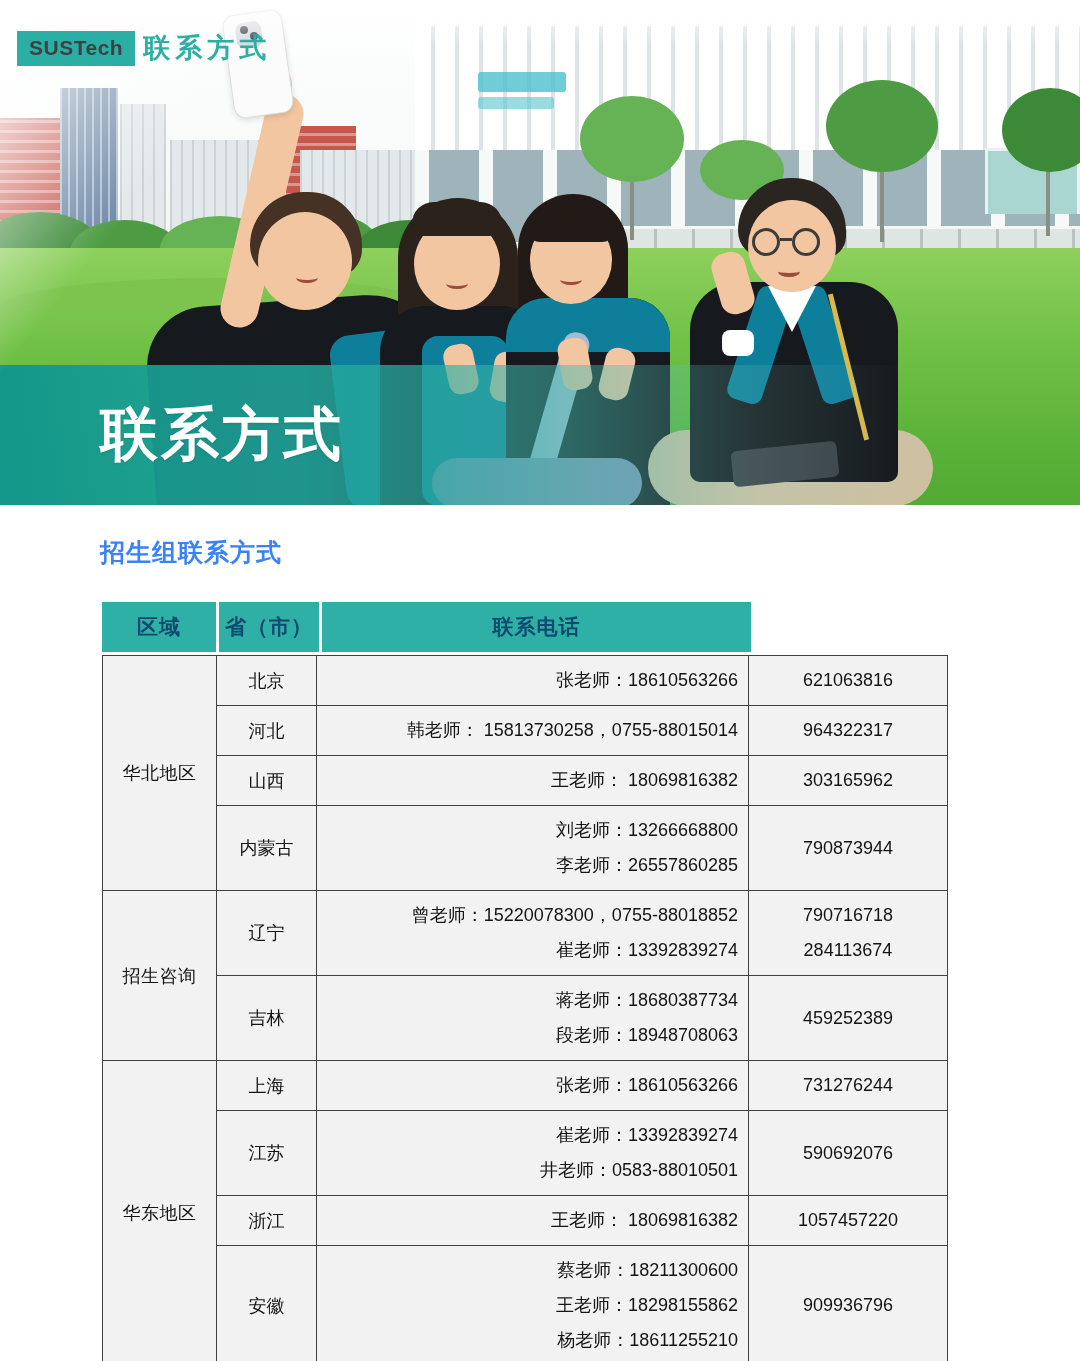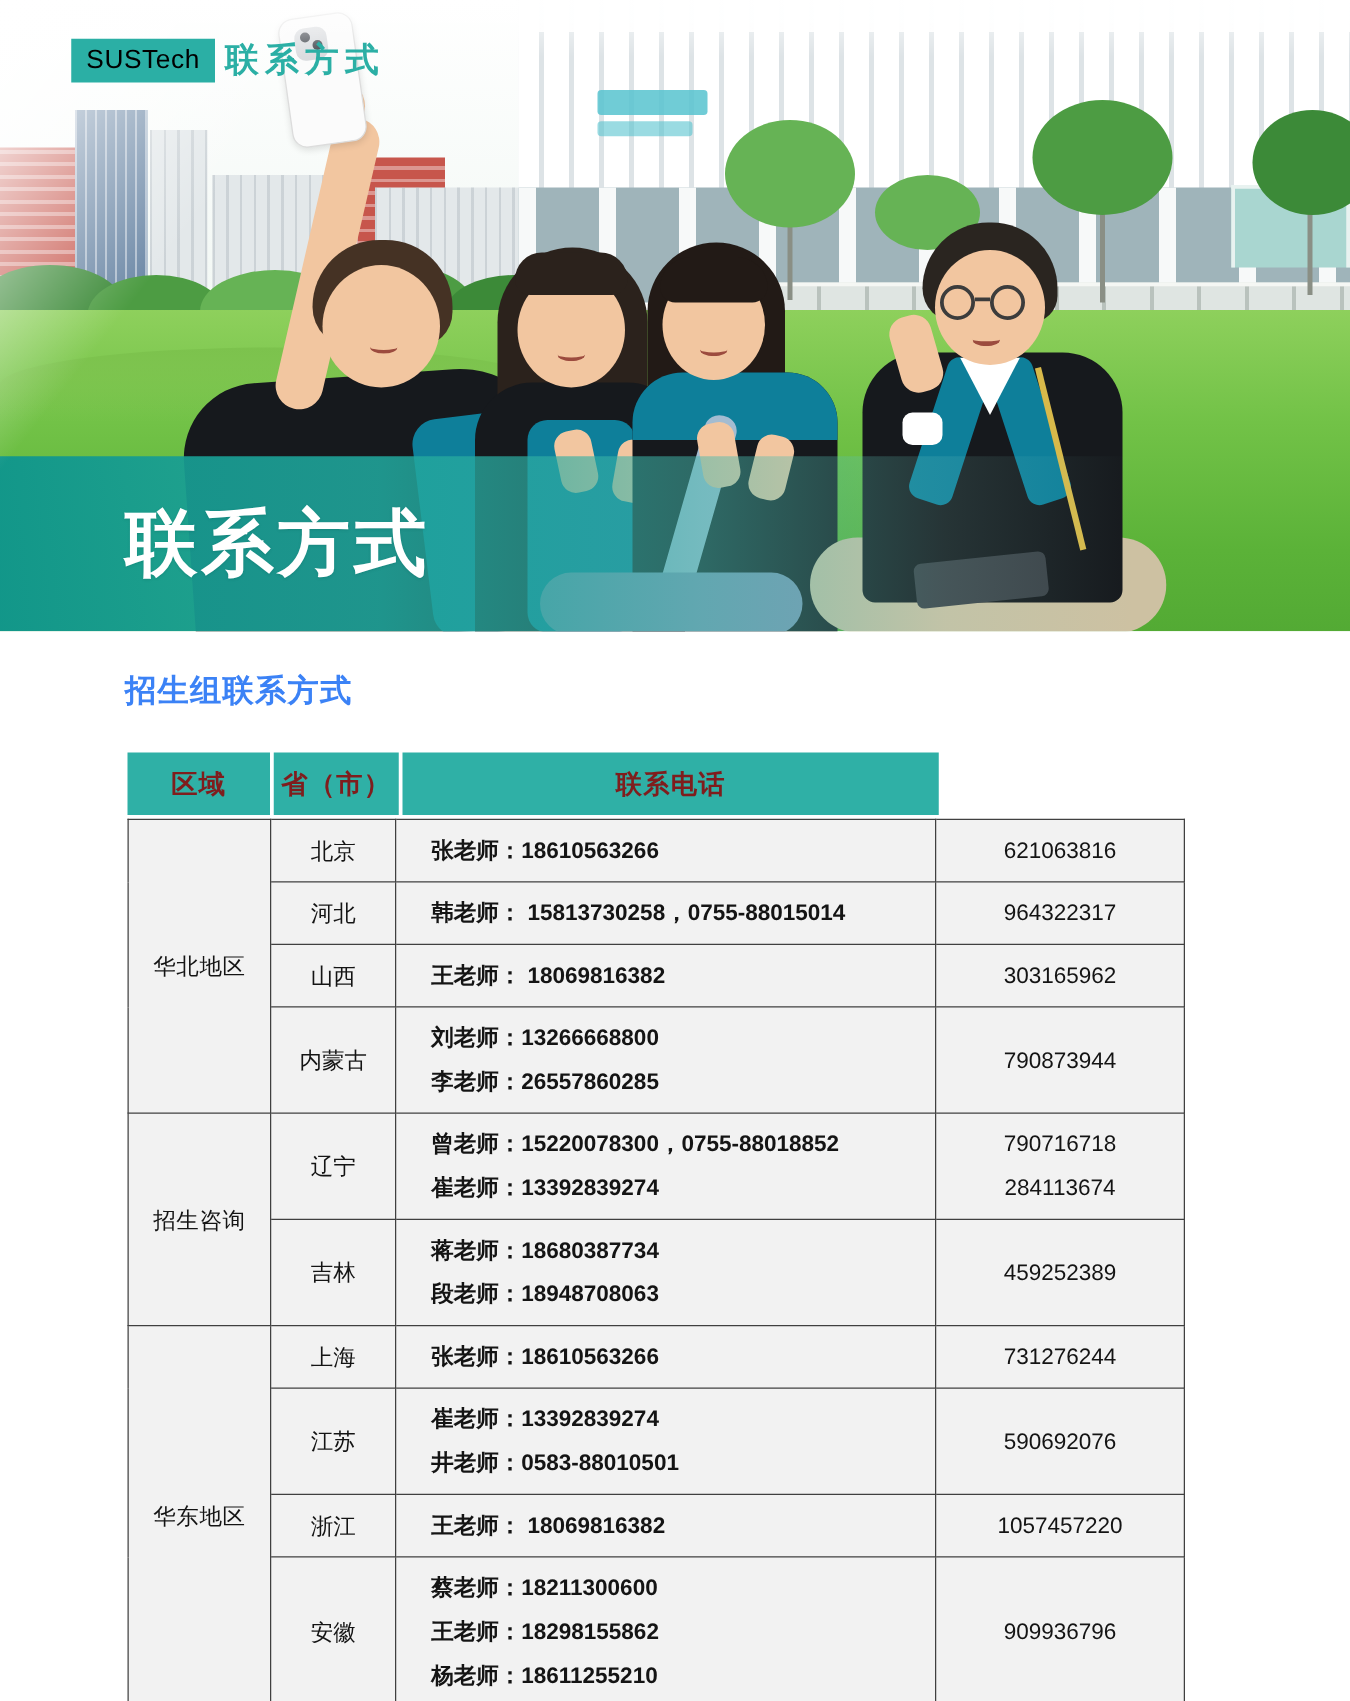--- a/index.html
+++ b/index.html
@@ -76,42 +76,42 @@
     margin-left:100px; color:#ffffff; font-size:58px; font-weight:700;
     letter-spacing:3px; text-shadow:0 1px 2px rgba(0,90,85,.25);
   }
 
   .corner-fade { inset:0; pointer-events:none;
     background:linear-gradient(128deg,rgba(255,255,255,.96) 0%,rgba(255,255,255,.8) 5%,rgba(255,255,255,0) 20%),
                linear-gradient(180deg,rgba(255,255,255,.85) 0%,rgba(255,255,255,0) 9%); }
 
   
   .topbar { position:absolute; left:17px; top:30px; display:flex; align-items:center; }
-  .badge { background:#2bafa5; color:#000000; font-weight:400; font-size:21px;
-    padding:5px 12px 6px 12px; letter-spacing:.5px;margin-left:40px; }
+  .badge { background:#2bafa5; color:#404040; font-weight:700; font-size:21px;
+    padding:5px 12px 6px 12px; letter-spacing:.5px; }
   .topbar-title { color:#2bafa5; font-weight:700; font-size:27px; letter-spacing:5px; margin-left:8px; }
 
   
   .section-title { margin:31px 0 0 100px; color:#3b82f6; font-size:25px; font-weight:700; letter-spacing:1px; }
 
   .table-wrap { margin:33px 0 0 102px; width:845px; }
   .thead { display:flex; height:50px; }
   .thead .th {
-    background:#2fb0a6; color:#7f1d1d; font-weight:700; font-size:21px;
+    background:#2fb0a6; color:#0c4a6e; font-weight:700; font-size:21px;
     display:flex; align-items:center; justify-content:center; letter-spacing:1px;
   }
   .thead .th + .th { margin-left:3px; }
   .th.c1 { width:114px; } .th.c2 { width:100px; } .th.c3 { width:429px;text-align:center; } .th.c4 { width:196px; }
 
   table.contact { border-collapse:collapse; table-layout:fixed; width:845px; margin-top:3px; }
   table.contact td { border:1px solid #404040; background:#f2f2f2; color:#141414;
     font-size:18px; vertical-align:middle; }
   td.region-cell { text-align:center; font-size:18px; letter-spacing:.5px;font-family:Liberation Serif, serif; }
   td.province-cell { text-align:center; }
-  td.phone-cell { text-align:left; padding:7px 10px 7px 28px;font-weight:bold; }
+  td.phone-cell { text-align:right; padding:7px 10px 7px 28px; }
   td.qq-cell { text-align:center; padding:7px 0; }
   .line { line-height:35px; white-space:nowrap; }
 </style>
 </head>
 <body>
 
 <div class="hero">
   <div class="abs sky"></div>
 
   <div class="bldg stripe-red" style="left:0;top:118px;width:96px;height:125px;"></div>

